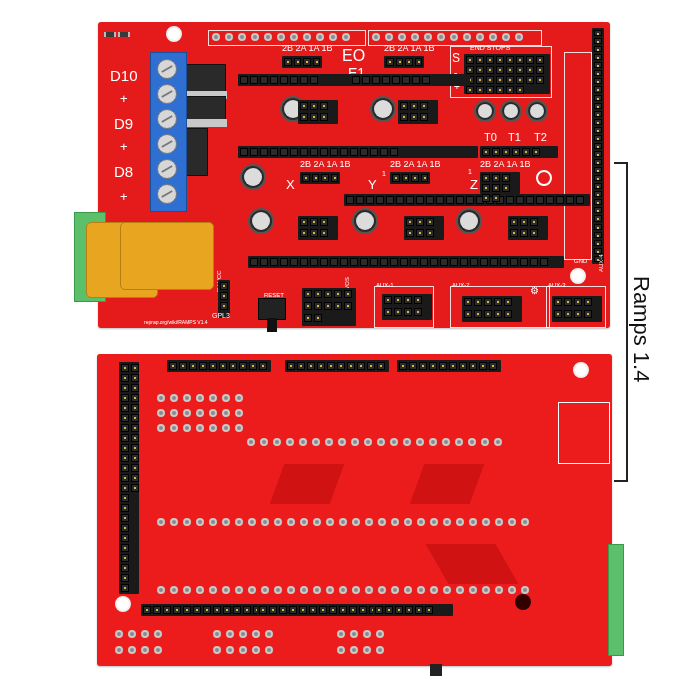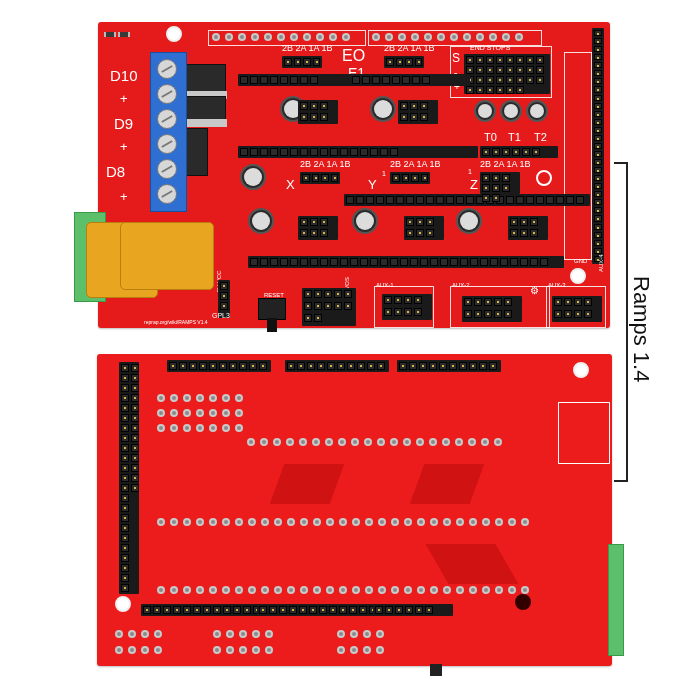--- a/index.html
+++ b/index.html
@@ -40,21 +40,21 @@
 <div class="board top-board">
 
   <div class="smd" style="left:6px;top:10px;"></div>
   <div class="smd" style="left:20px;top:10px;"></div>
   <div class="mount-hole" style="left:68px;top:4px;"></div>
 
   <div class="silk" style="left:12px;top:46px;font-size:15px;">D10</div>
   <div class="silk" style="left:22px;top:70px;font-size:13px;">+</div>
   <div class="silk" style="left:16px;top:94px;font-size:15px;">D9</div>
   <div class="silk" style="left:22px;top:118px;font-size:13px;">+</div>
-  <div class="silk" style="left:8px;top:142px;font-size:15px;">D8</div>
+  <div class="silk" style="left:16px;top:142px;font-size:15px;">D8</div>
   <div class="silk" style="left:22px;top:168px;font-size:13px;">+</div>
 
   <div class="mosfet" style="left:82px;top:42px;width:44px;height:28px;">
       <div class="tab"></div>
     </div>
   <div class="mosfet" style="left:82px;top:74px;width:44px;height:24px;">
       <div class="tab"></div>
     </div>
   <div class="mosfet" style="left:82px;top:106px;width:26px;height:46px;"></div>
 

